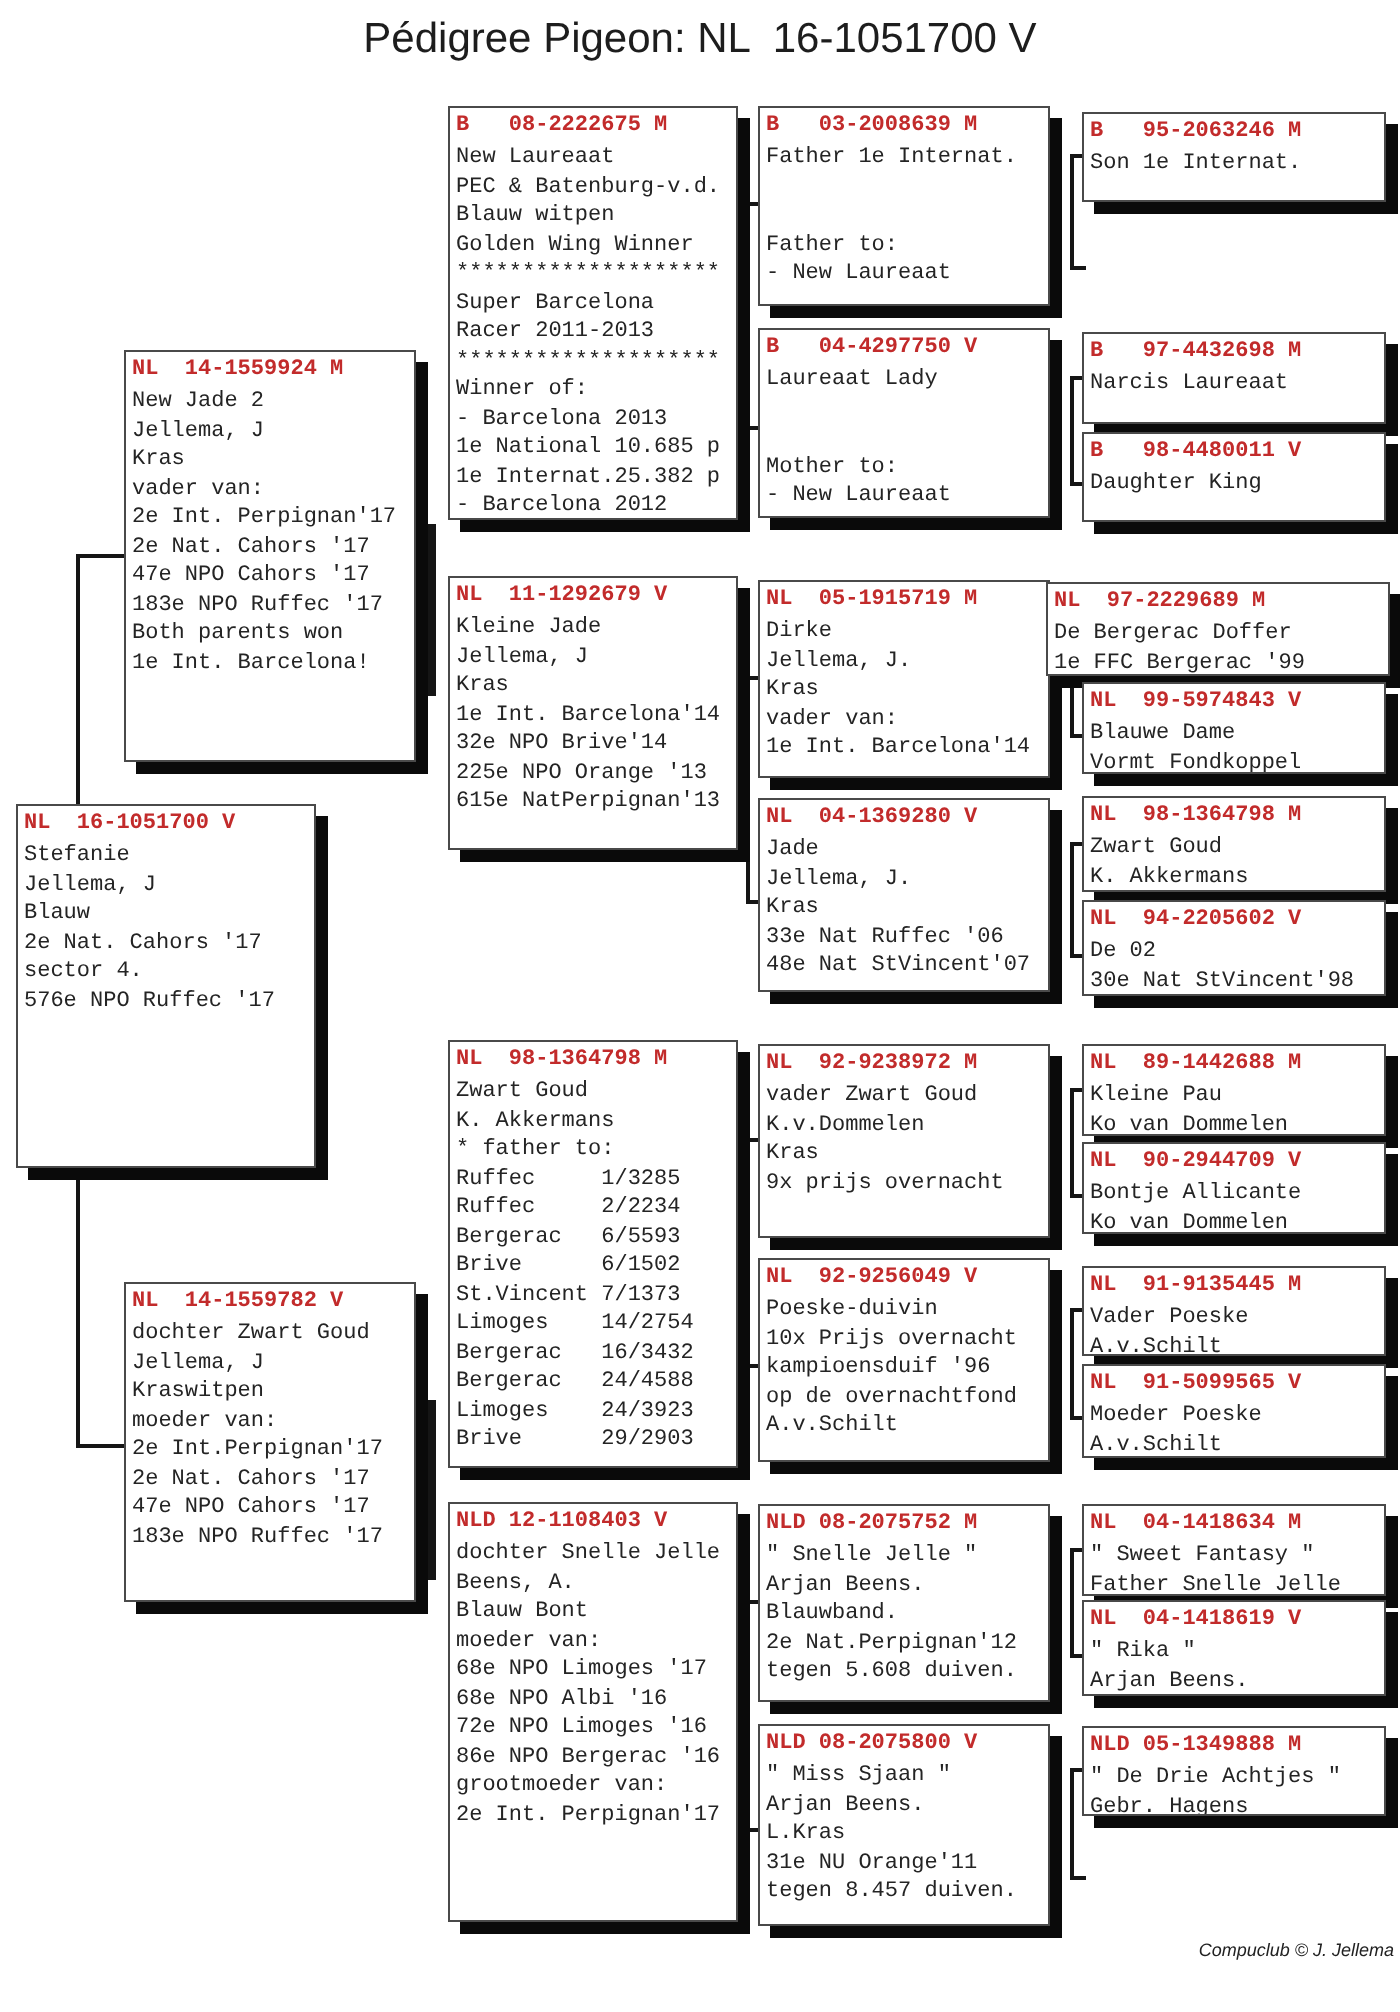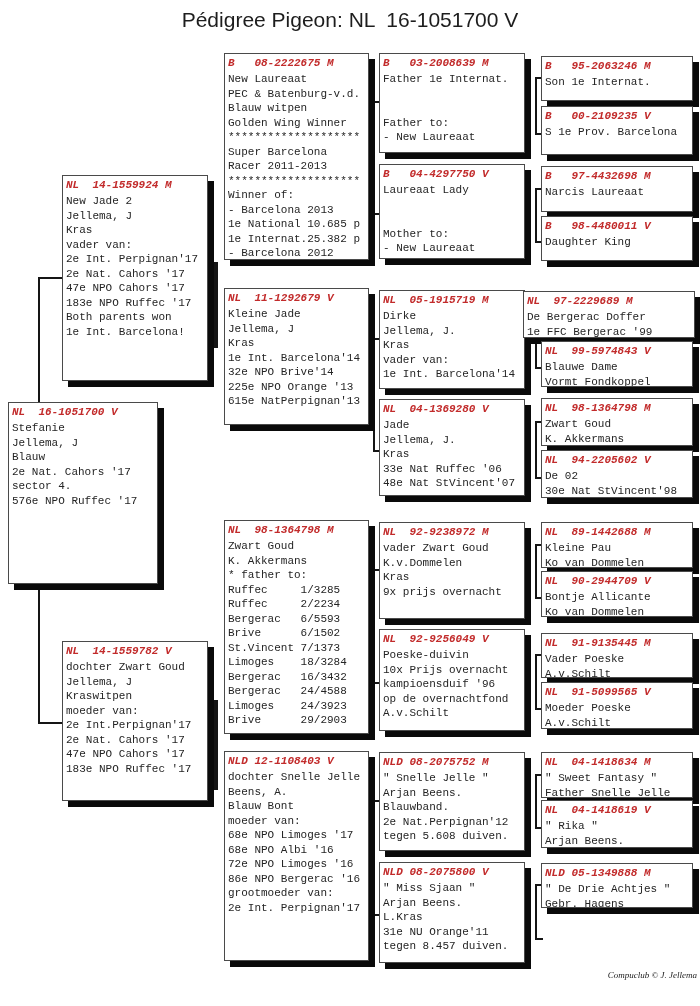--- a/index.html
+++ b/index.html
@@ -10,30 +10,30 @@
     --background:#ffffff;
   }
   html,body{margin:0;padding:0;background:#fff;}
   .page{position:relative;width:700px;height:1006px;background:var(--background);overflow:hidden;
         font-family:"Liberation Mono","DejaVu Sans Mono",monospace;color:var(--text);}
   .title{position:absolute;left:0;right:0;top:8px;text-align:center;white-space:pre;
          font-family:"Liberation Sans","DejaVu Sans",sans-serif;font-size:21px;color:#1d1d1d;}
   .pbox{position:absolute;background:#fff;border:1px solid var(--border);
         box-shadow:6px 6px 0 0 var(--shadow);padding:2px 3px;overflow:hidden;
         font-size:11px;box-sizing:border-box;}
-  .hd{color:var(--header-red);font-weight:bold;font-style:italic;white-space:pre;
+  .hd{color:var(--header-red);font-weight:bold;white-space:pre;
       line-height:15px;margin-bottom:1px;}
   .ln{white-space:pre;line-height:14.5px;min-height:14.5px;}
   .elbow{position:absolute;border:solid #151515;}
   .bar{position:absolute;background:#151515;}
   .brk{position:absolute;border:solid #151515;border-width:2px 0 2px 2px;}
   .owner{position:absolute;left:3px;top:885px;}
   .owner-name{font-weight:bold;font-size:15px;letter-spacing:1.5px;margin-bottom:6px;color:#111;}
   .owner .ln{line-height:15px;min-height:15px;font-size:11px;}
-  .credit{position:absolute;right:3px;top:970px;font-family:Liberation Serif, serif;
+  .credit{position:absolute;right:3px;top:970px;font-family:Liberation Sans, sans-serif;
           font-style:italic;font-size:9px;color:#222;}
 </style>
 </head>
 <body>
 
 <div class="page">
 
   <div class="title">Pédigree Pigeon: NL  16-1051700 V</div>
 
   <div class="elbow" style="left:38px;top:277px;width:24px;height:127px;border-width:2px 0 0 2px"></div>
@@ -127,21 +127,21 @@
     <div class="hd">NL  98-1364798 M</div>
     <div>
         <div class="ln">Zwart Goud</div>
         <div class="ln">K. Akkermans</div>
         <div class="ln">* father to:</div>
         <div class="ln">Ruffec     1/3285</div>
         <div class="ln">Ruffec     2/2234</div>
         <div class="ln">Bergerac   6/5593</div>
         <div class="ln">Brive      6/1502</div>
         <div class="ln">St.Vincent 7/1373</div>
-        <div class="ln">Limoges    18/3284</div>
+        <div class="ln">Limoges    14/2754</div>
         <div class="ln">Bergerac   16/3432</div>
         <div class="ln">Bergerac   24/4588</div>
         <div class="ln">Limoges    24/3923</div>
         <div class="ln">Brive      29/2903</div>
       </div>
   </div>
   <div class="pbox" style="left:224px;top:751px;width:145px;height:210px">
     <div class="hd">NLD 12-1108403 V</div>
     <div>
         <div class="ln">dochter Snelle Jelle</div>
@@ -236,26 +236,20 @@
         <div class="ln">tegen 8.457 duiven.</div>
       </div>
   </div>
 
   <div class="pbox" style="left:541px;top:56px;width:152px;height:45px">
     <div class="hd">B   95-2063246 M</div>
     <div>
         <div class="ln">Son 1e Internat.</div>
       </div>
   </div>
-  <div class="pbox" style="left:541px;top:106px;width:152px;height:49px">
-    <div class="hd">B   00-2109235 V</div>
-    <div>
-        <div class="ln">S 1e Prov. Barcelona</div>
-      </div>
-  </div>
   <div class="pbox" style="left:541px;top:166px;width:152px;height:46px">
     <div class="hd">B   97-4432698 M</div>
     <div>
         <div class="ln">Narcis Laureaat</div>
       </div>
   </div>
   <div class="pbox" style="left:541px;top:216px;width:152px;height:45px">
     <div class="hd">B   98-4480011 V</div>
     <div>
         <div class="ln">Daughter King</div>

